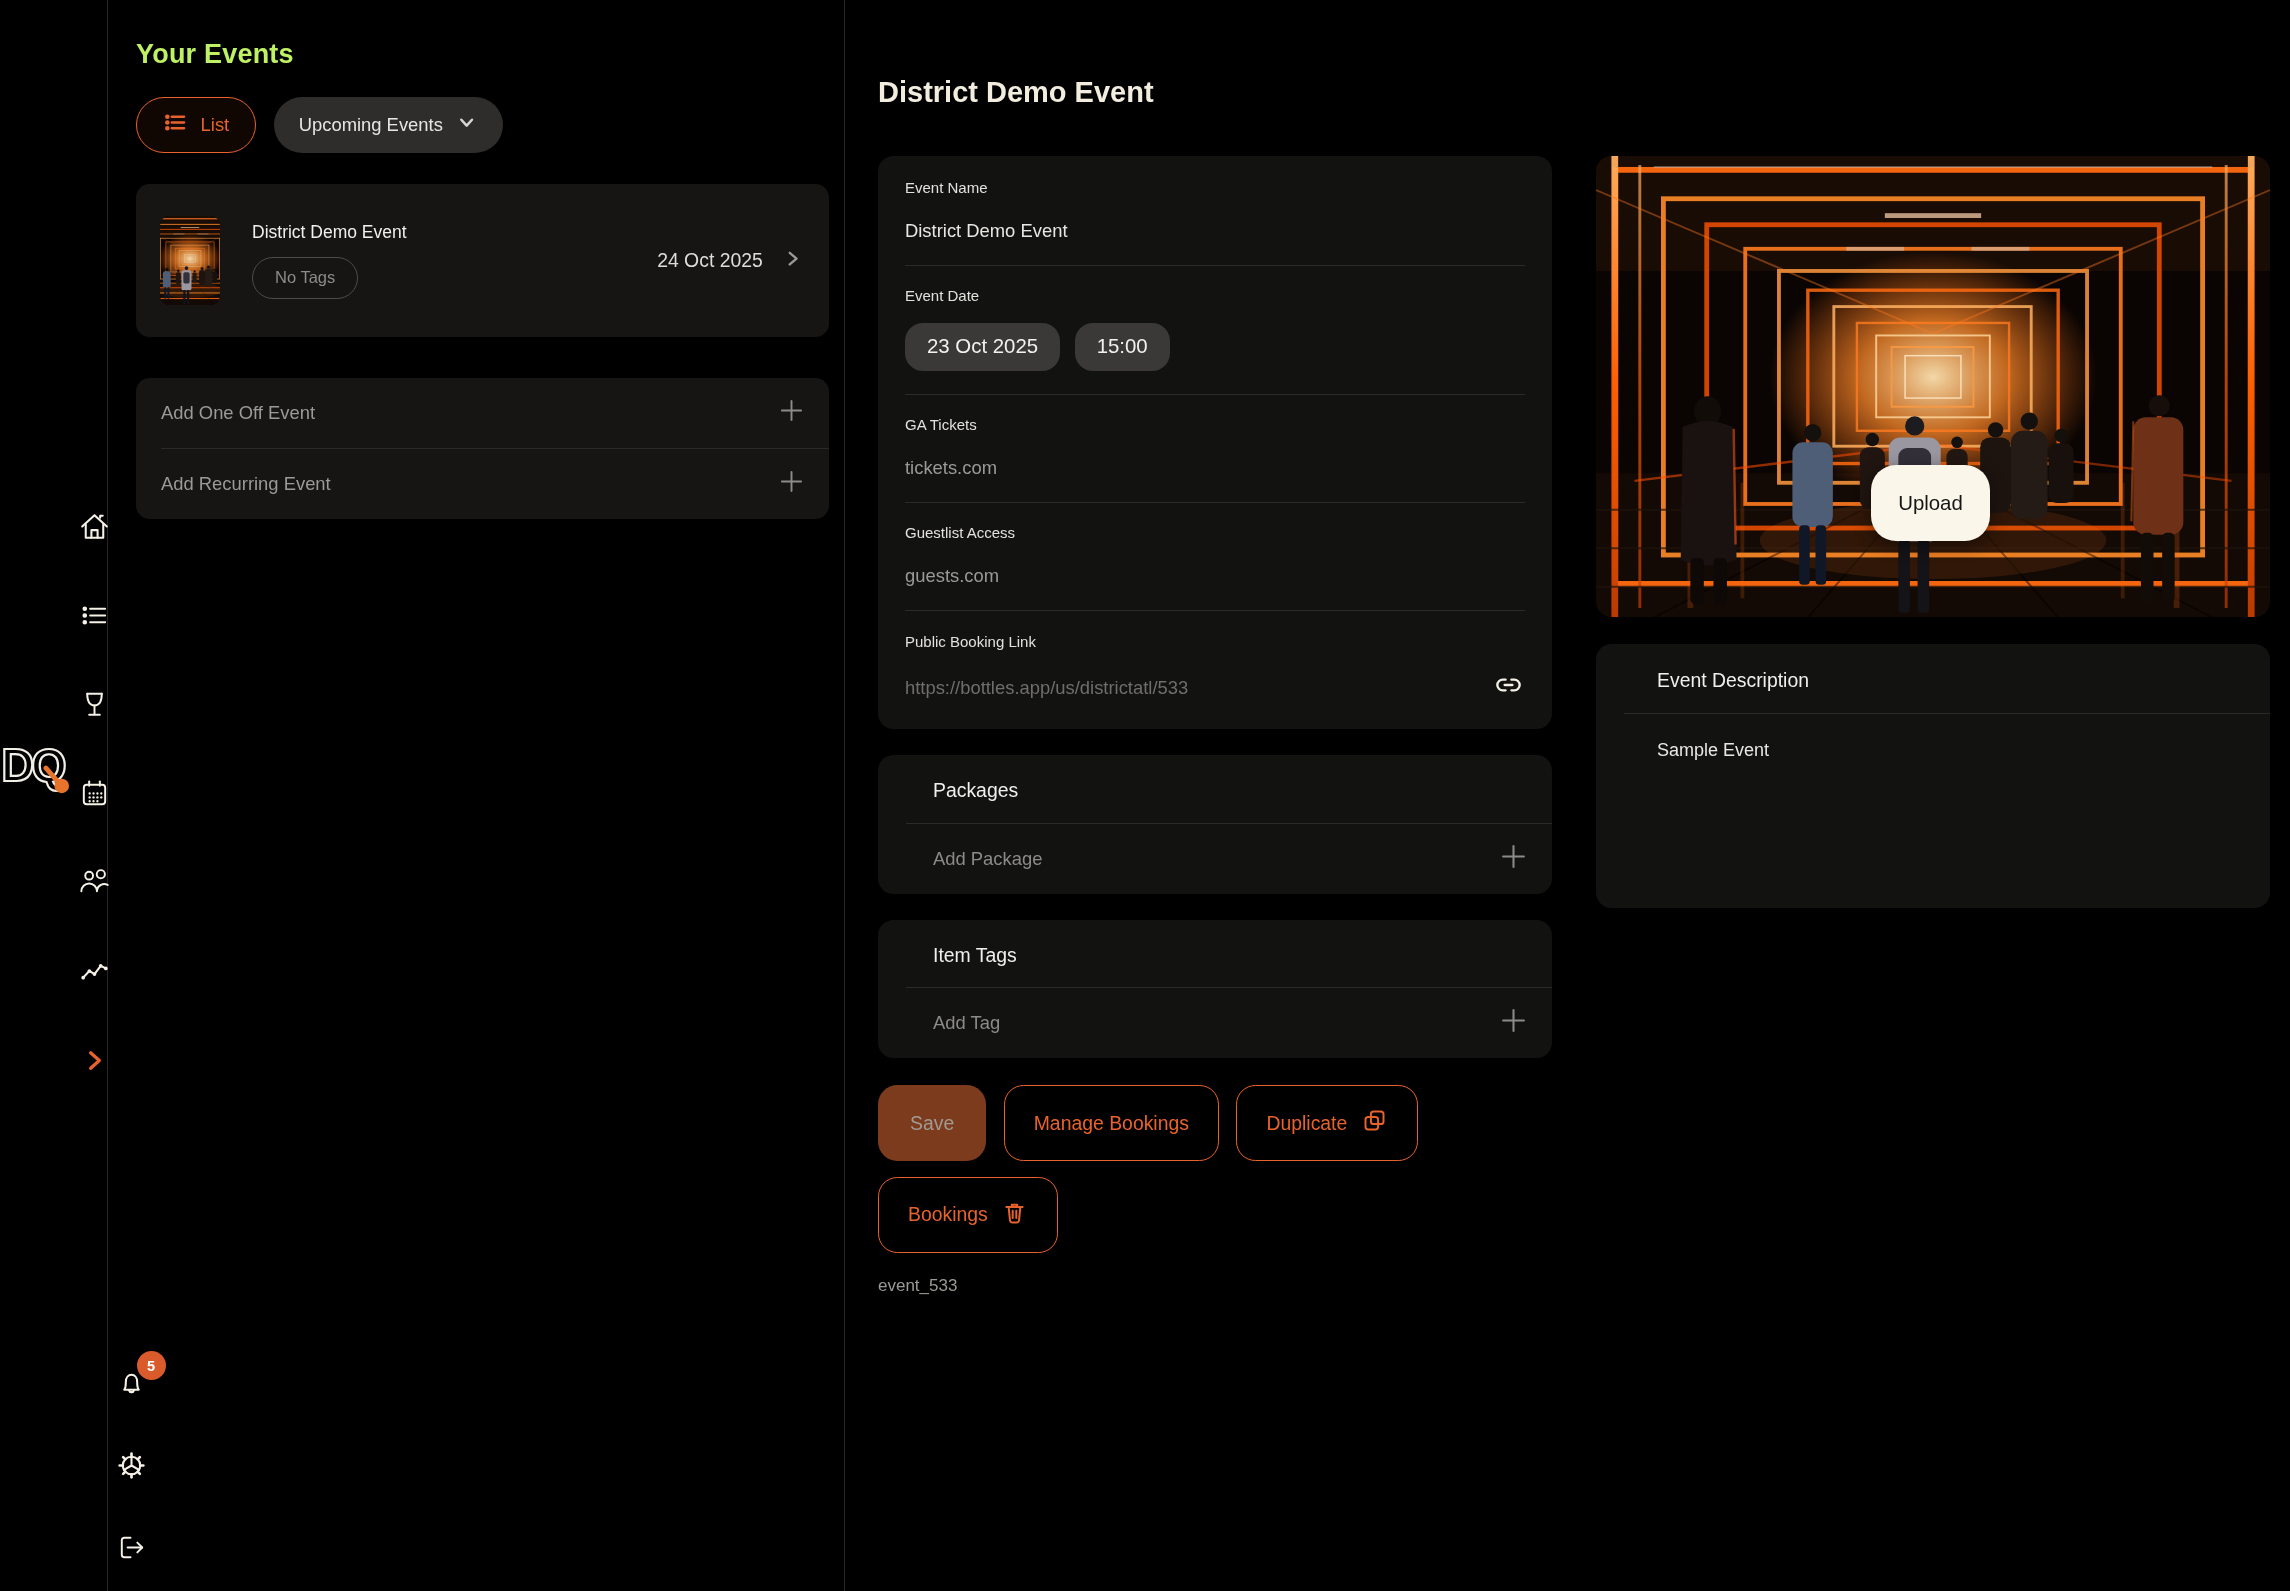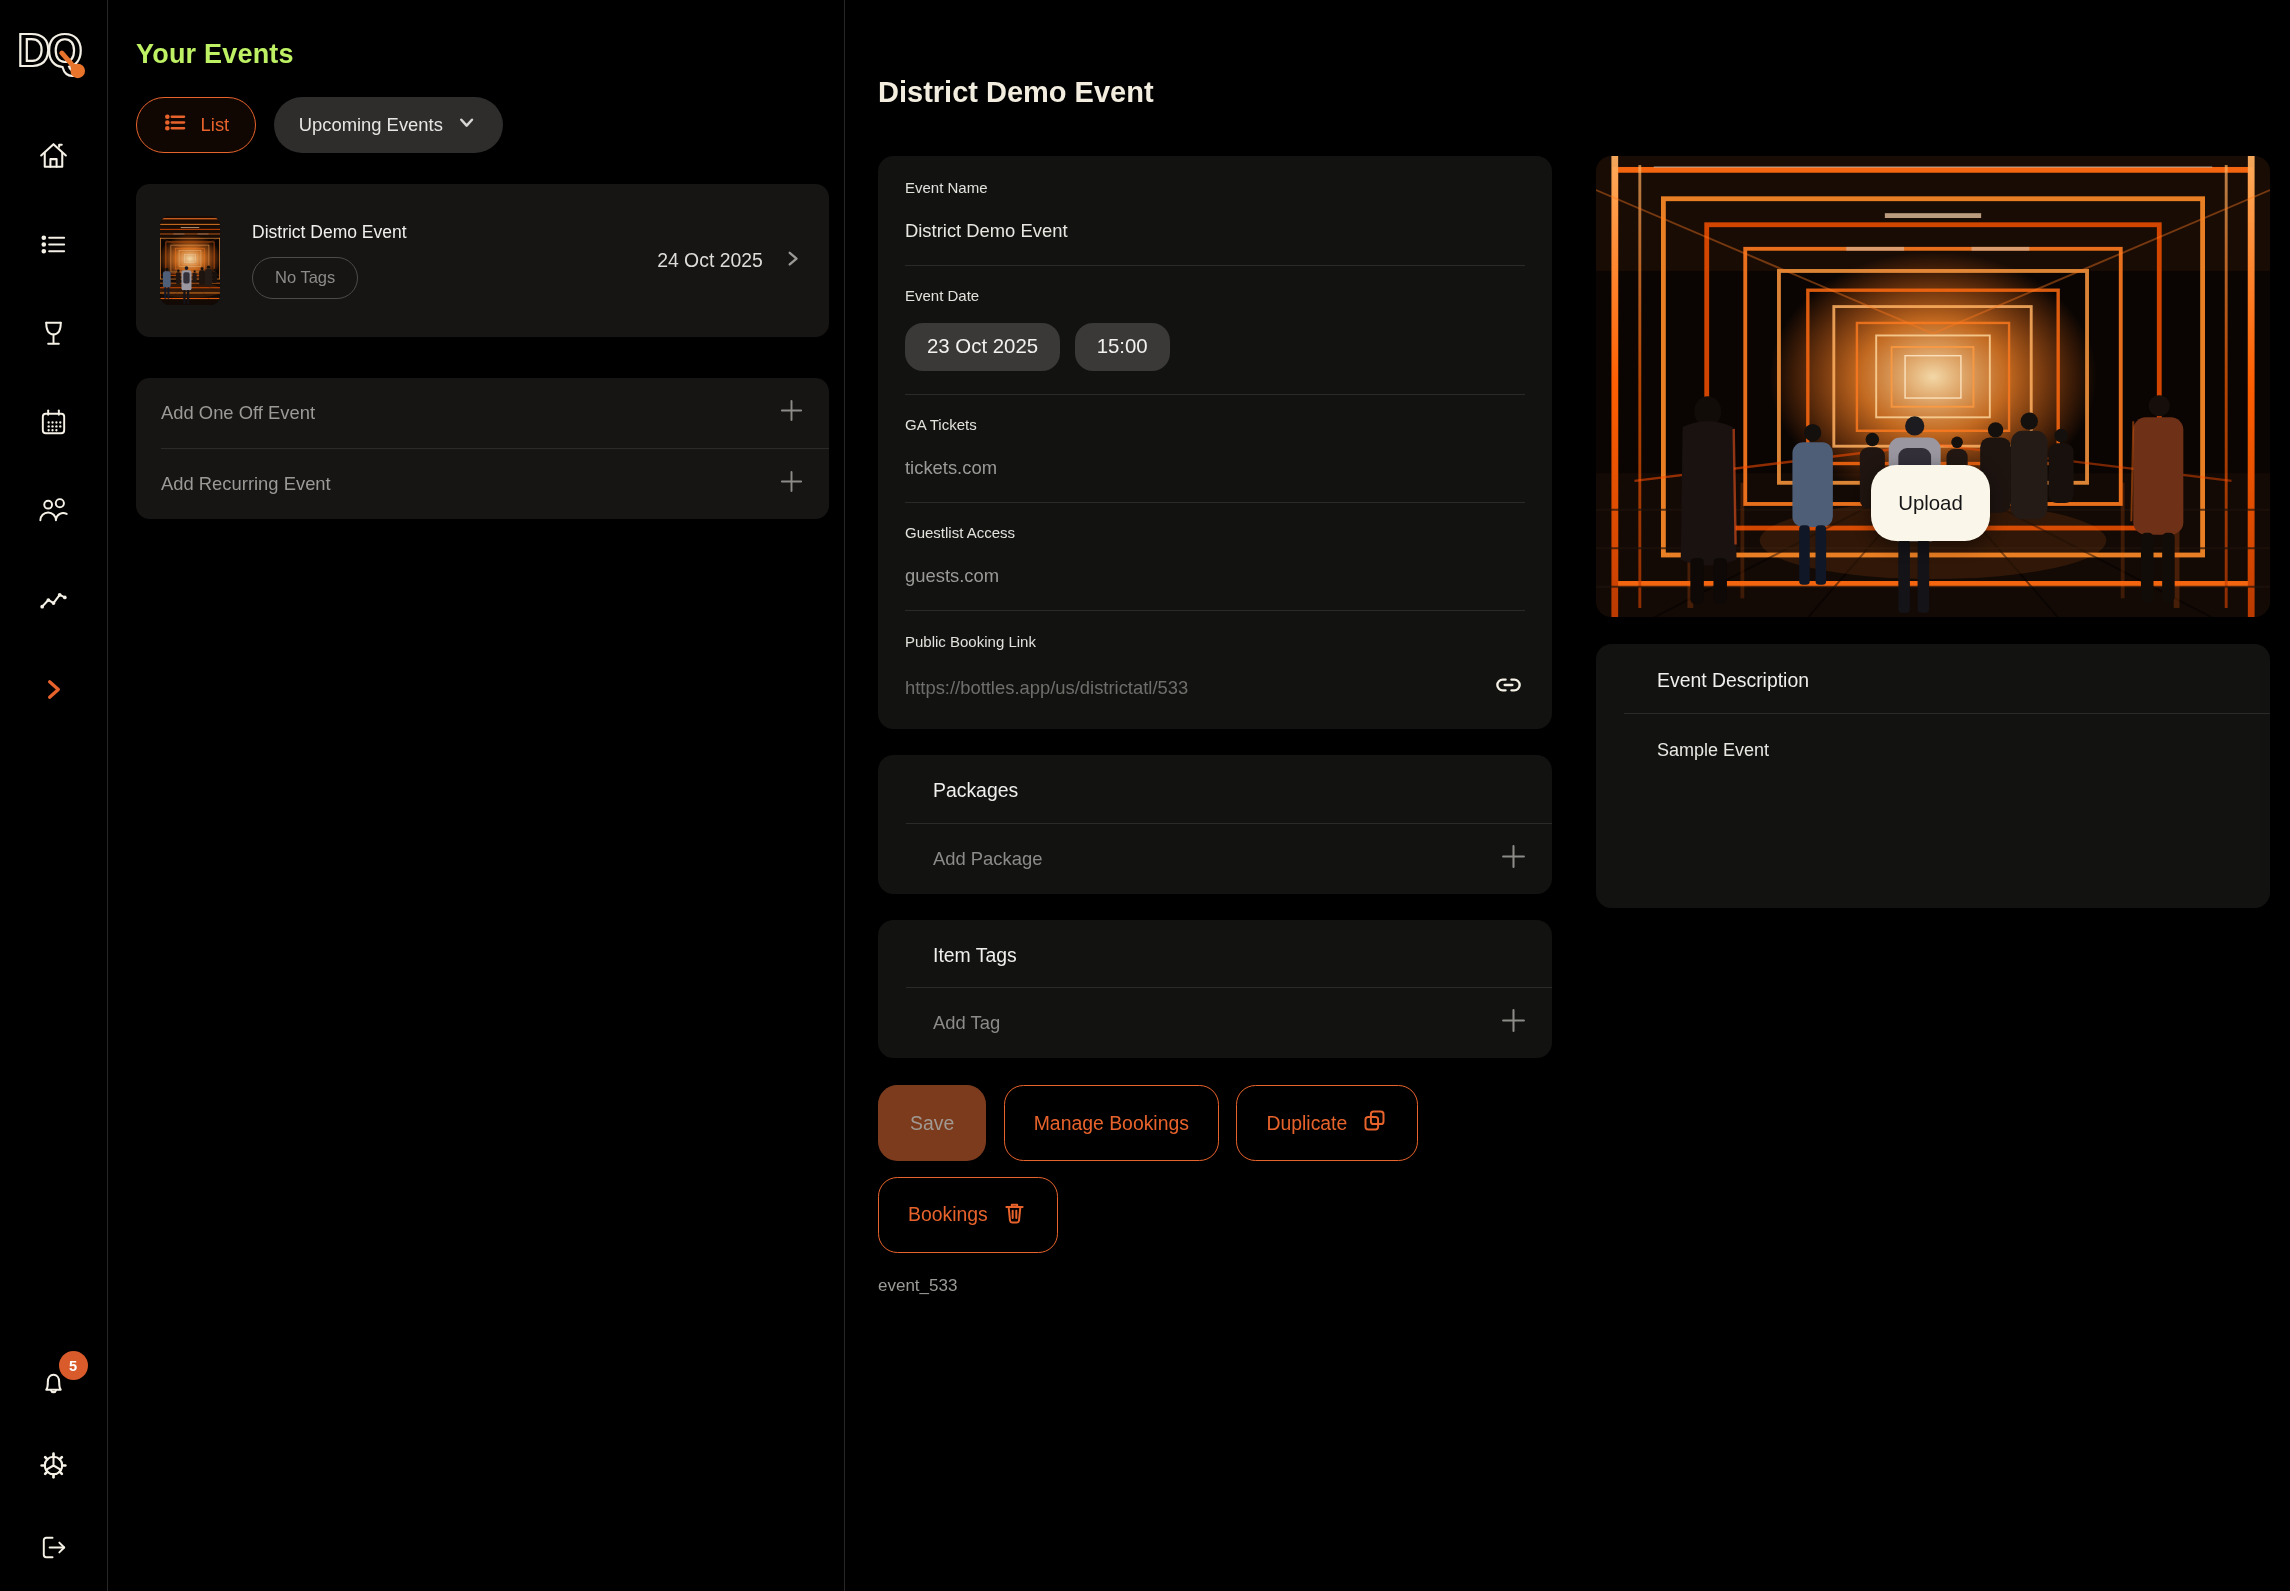--- a/index.html
+++ b/index.html
@@ -2,21 +2,21 @@
 <html><head>
 <meta charset="utf-8">
 <style>
   * { margin:0; padding:0; box-sizing:border-box; }
   html,body { width:2290px; height:1591px; background:#000; overflow:hidden;
               font-family:"Liberation Sans", sans-serif; color:#e9e7e2; }
   .app { display:flex; width:100%; height:100%; }
 
   
   .sidebar { width:108px; flex:0 0 108px; border-right:1px solid #272624;
-             display:flex; flex-direction:column; align-items:center;
+             display:flex; flex-direction:row; align-items:center;
              padding:21.3px 0 25px; }
   .logo { margin-bottom:50px; }
   .nav { display:flex; flex-direction:column; align-items:center; gap:52px; }
   .nav-icon { width:37px; height:37px; display:flex; align-items:center; justify-content:center; cursor:pointer; }
   .nav-icon svg { stroke:#f5f1e6; fill:none; stroke-width:2; stroke-linecap:round; stroke-linejoin:round; }
   .nav-icon.accent svg { stroke:#e8632c; stroke-width:3.4; }
   .sidebar-bottom { margin-top:auto; display:flex; flex-direction:column; align-items:center; gap:45px; }
   .bell-wrap { position:relative; }
   .badge { position:absolute; top:-13.6px; right:-15.5px; min-width:29px; height:29px;
            background:#d95b2b; border-radius:15.5px; color:#fff; font-size:14.6px; font-weight:bold;

